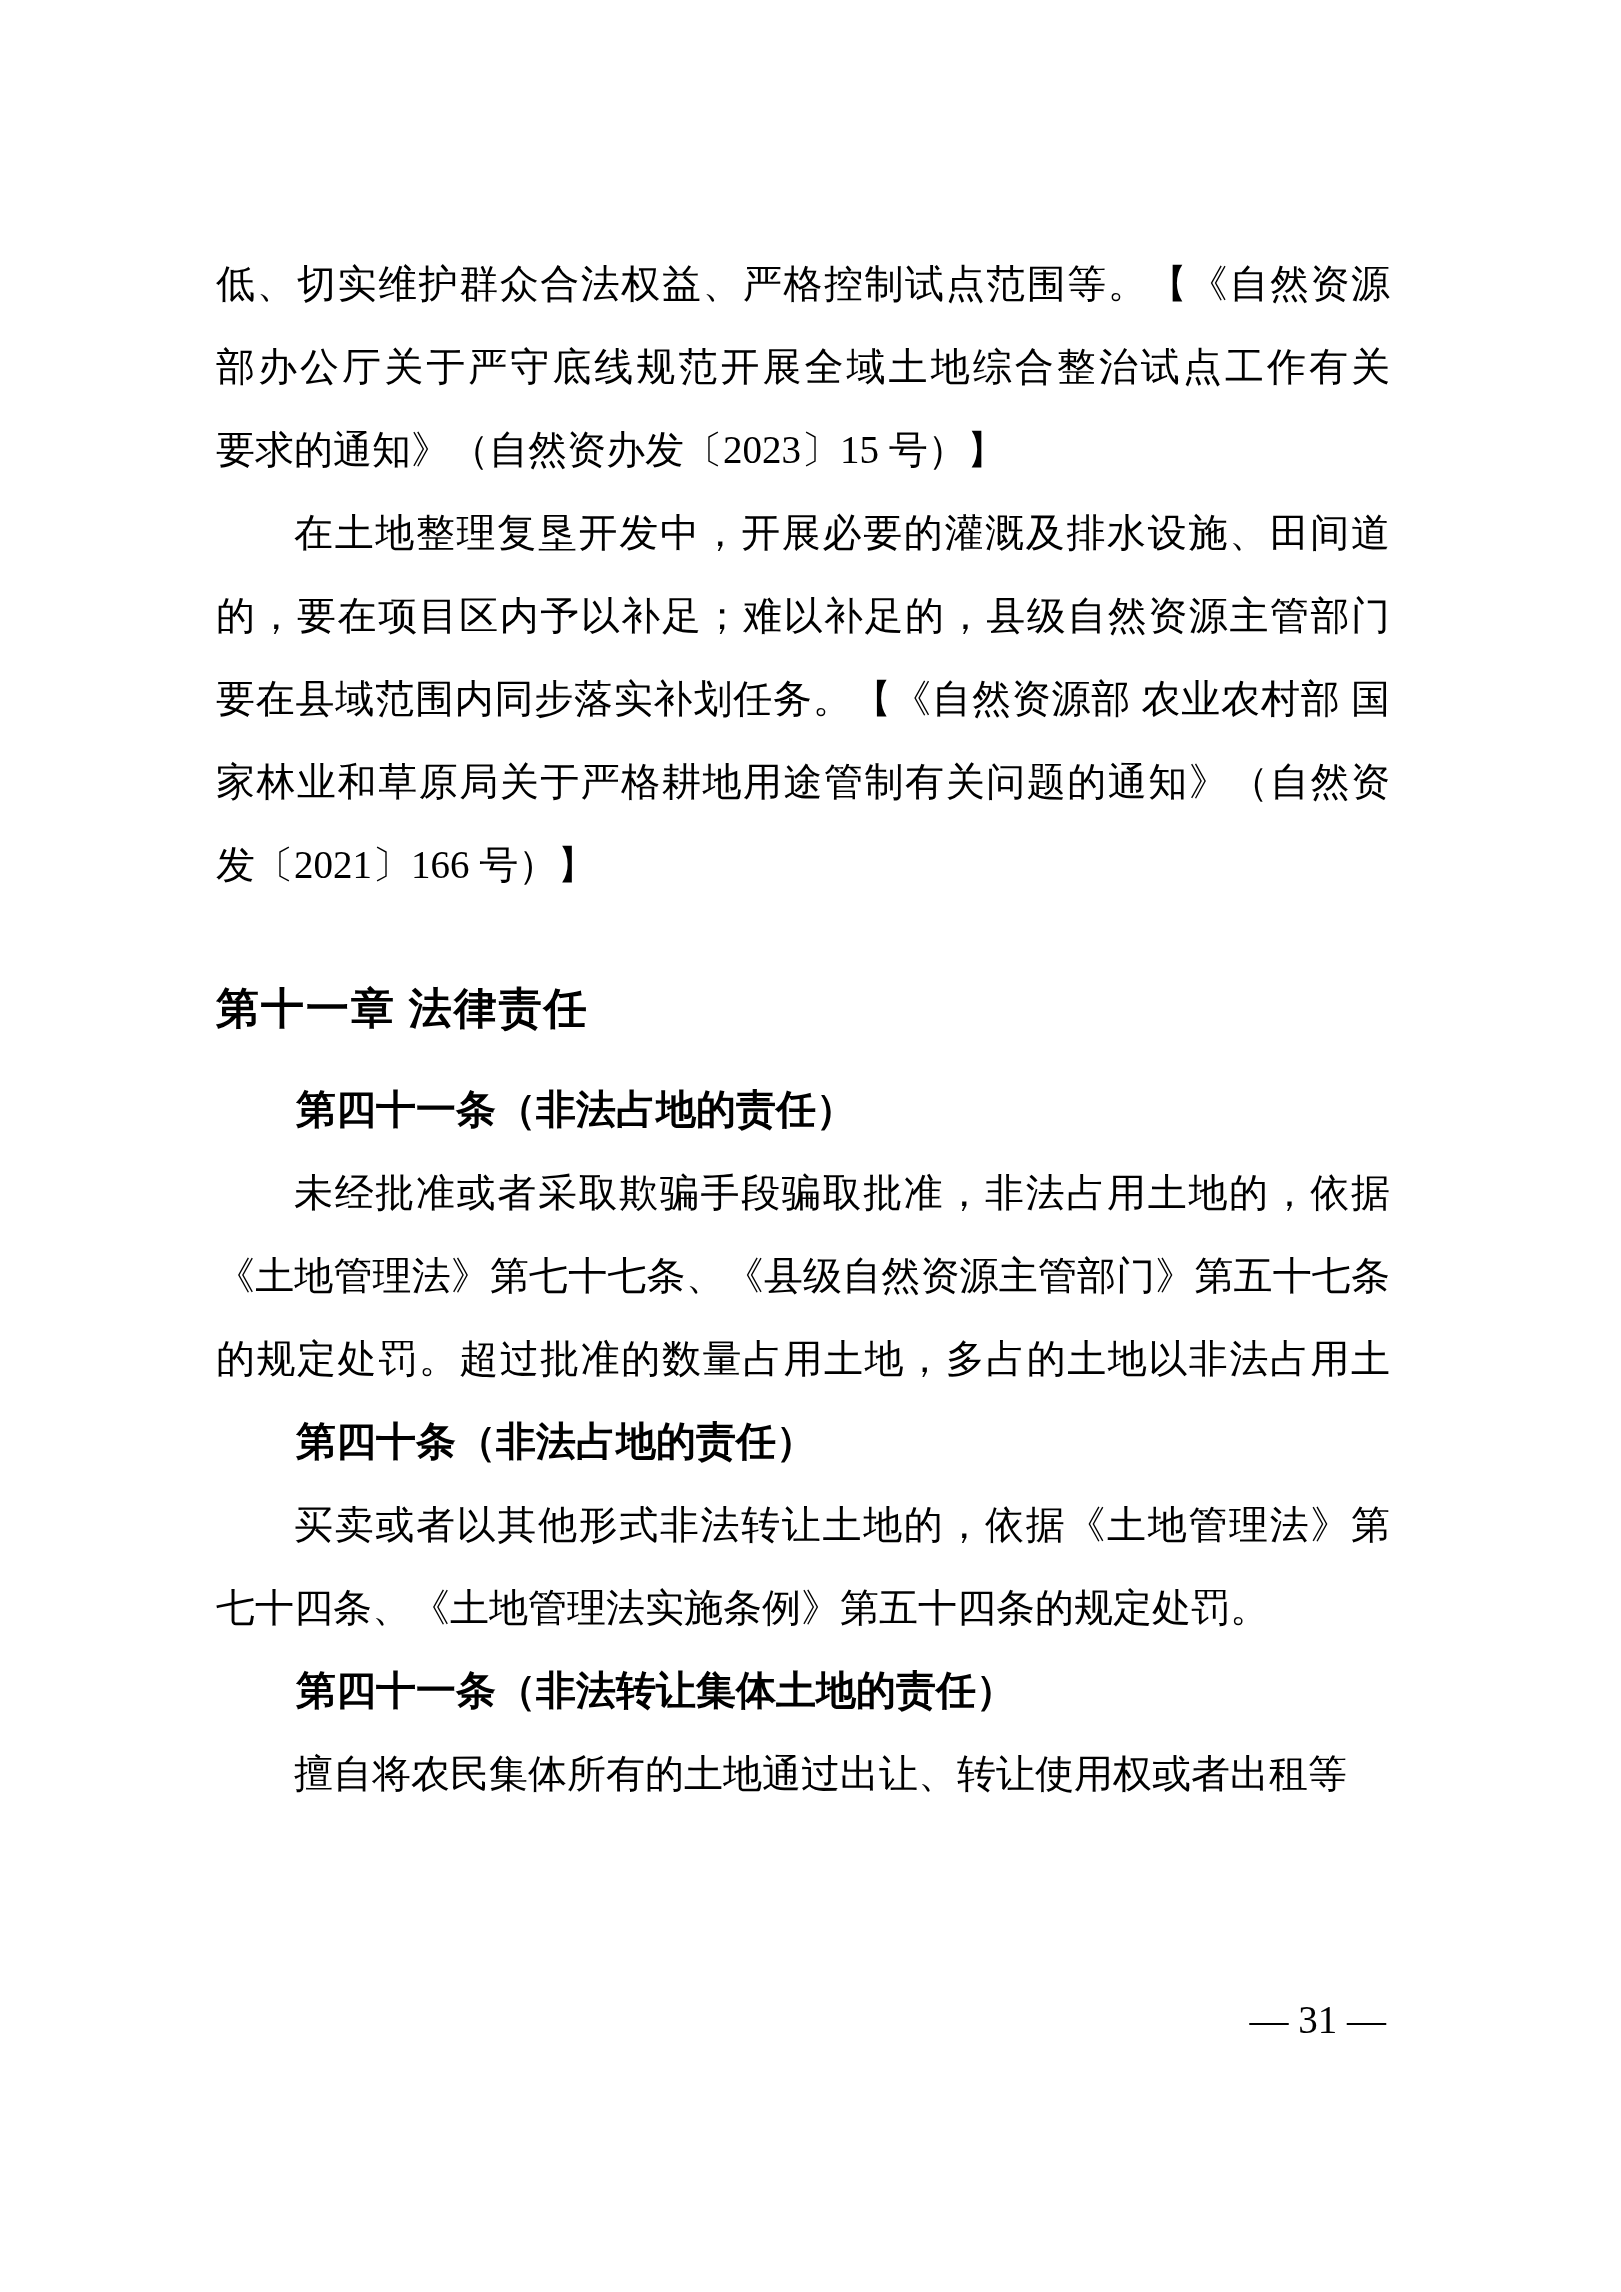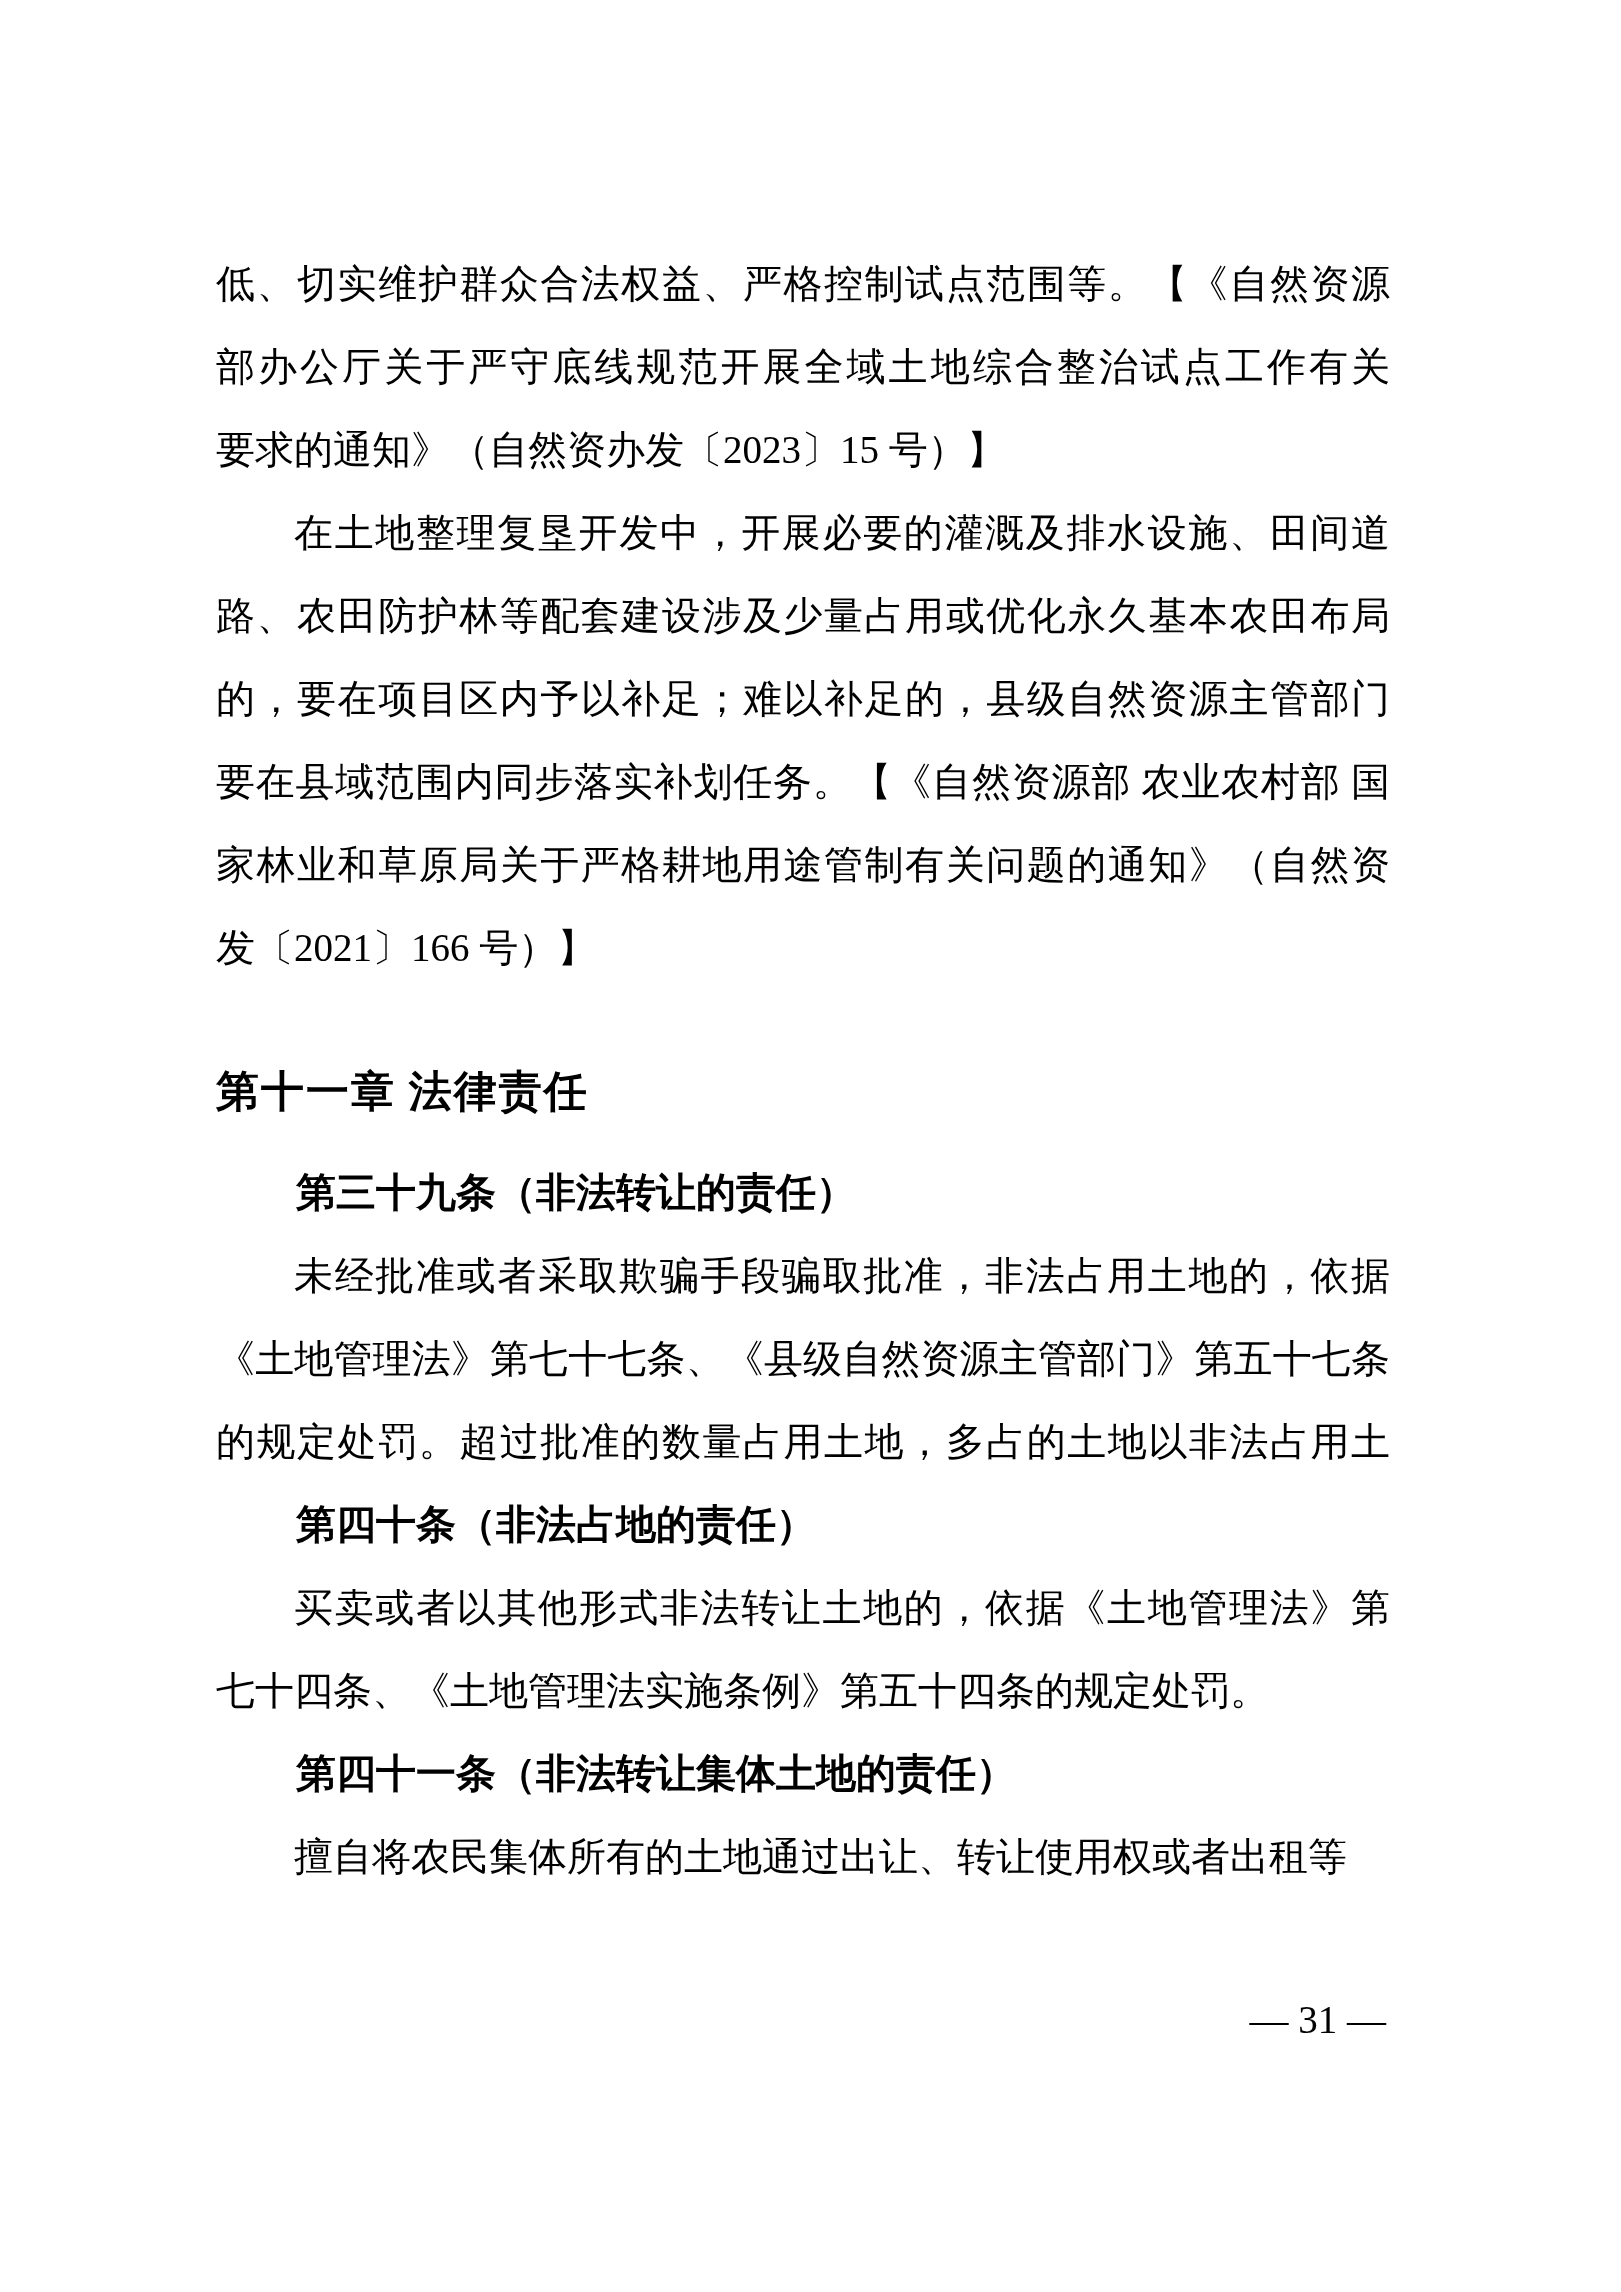--- a/index.html
+++ b/index.html
@@ -71,29 +71,28 @@
 <body>
 
 <div class="page">
   <div class="content">
 
     <div class="line j">低、切实维护群众合法权益、严格控制试点范围等。【《自然资源</div>
     <div class="line j">部办公厅关于严守底线规范开展全域土地综合整治试点工作有关</div>
     <div class="line">要求的通知》（自然资办发〔2023〕15 号）】</div>
 
     <div class="line j indent">在土地整理复垦开发中，开展必要的灌溉及排水设施、田间道</div>
-    <div class="line j">路、农田防护林等配套建设涉及少量占用或优化永久基本农田布局</div>
     <div class="line j">的，要在项目区内予以补足；难以补足的，县级自然资源主管部门</div>
     <div class="line j">要在县域范围内同步落实补划任务。【《自然资源部 农业农村部 国</div>
     <div class="line j">家林业和草原局关于严格耕地用途管制有关问题的通知》（自然资</div>
     <div class="line">发〔2021〕166 号）】</div>
 
     <div class="chapter">第十一章 法律责任</div>
 
-    <div class="art-heading">第三十九条（非法转让的责任）</div>
+    <div class="art-heading">第四十一条（非法占地的责任）</div>
     <div class="line j indent">未经批准或者采取欺骗手段骗取批准，非法占用土地的，依据</div>
     <div class="line j">《土地管理法》第七十七条、《县级自然资源主管部门》第五十七条</div>
     <div class="line j">的规定处罚。超过批准的数量占用土地，多占的土地以非法占用土</div>
 
     <div class="art-heading">第四十条（非法占地的责任）</div>
     <div class="line j indent">买卖或者以其他形式非法转让土地的，依据《土地管理法》第</div>
     <div class="line">七十四条、《土地管理法实施条例》第五十四条的规定处罚。</div>
 
     <div class="art-heading">第四十一条（非法转让集体土地的责任）</div>
     <div class="line indent">擅自将农民集体所有的土地通过出让、转让使用权或者出租等</div>

